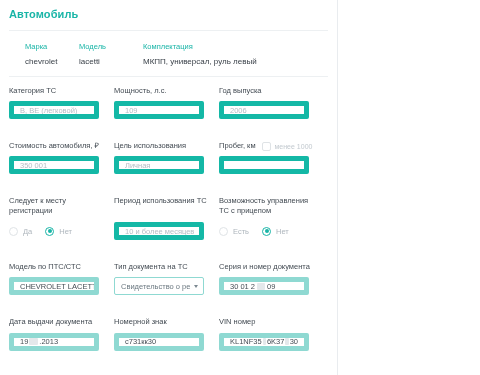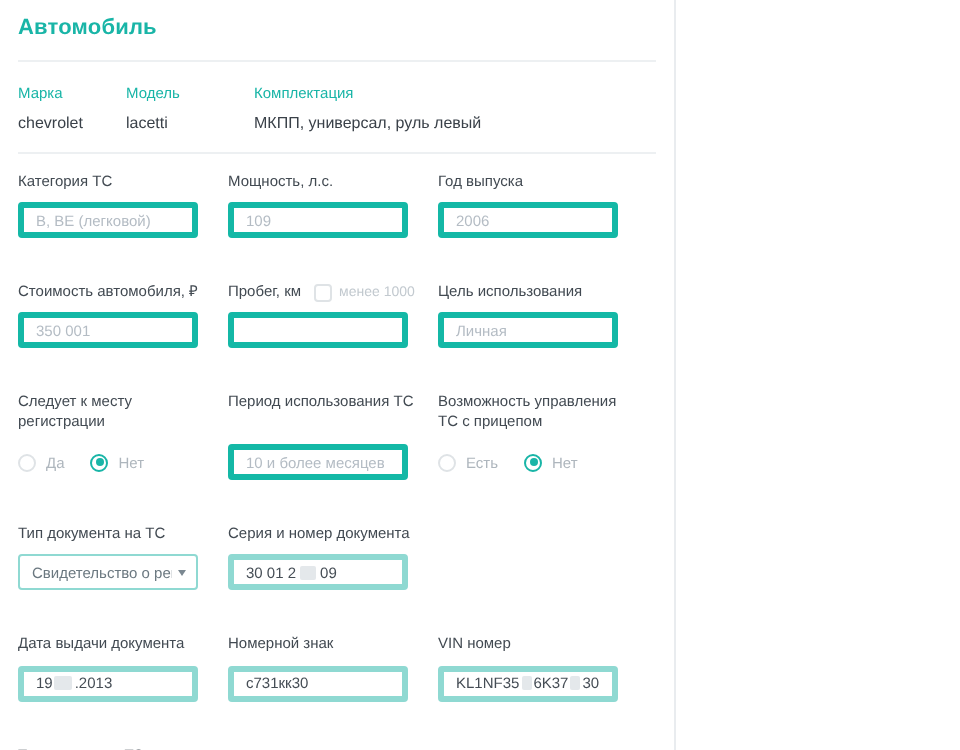--- a/index.html
+++ b/index.html
@@ -42,21 +42,21 @@
     height: 1px;
     background: #edf0f2;
   }
 
   
   .summary {
     display: flex;
     padding: 11px 0 0 9px;
   }
   .summary-col { }
-  .summary-col.c1 { width: 54px; }
+  .summary-col.c1 { width: 54px; margin-left: 16px; }
   .summary-col.c2 { width: 64px; }
   .summary-col.c3 { flex: 1; }
   .summary-label {
     color: #19b5a7;
     font-size: 7.5px;
     margin-bottom: 6px;
     white-space: nowrap;
   }
   .summary-value {
     color: #3a4149;
@@ -101,21 +101,21 @@
   }
   .label-row .field-label {
     margin-bottom: 0;
     min-height: 0;
   }
 
   
   .input {
     width: 90px;
     height: 18px;
-    border: 3px solid #14b8a6;
+    border: 5px solid #14b8a6;
     border-radius: 2px;
     background: #ffffff;
     font-size: 7.5px;
     color: #b4bcc4;
     padding: 0 6px;
     display: flex;
     align-items: center;
     overflow: hidden;
     white-space: nowrap;
   }
@@ -262,31 +262,31 @@
       </div>
 
       <div class="row-break"></div>
 
       <div class="cell">
         <div class="field-label">Стоимость автомобиля, ₽</div>
         <div class="input">350 001</div>
       </div>
 
       <div class="cell">
+        <div class="field-label">Цель использования</div>
+        <div class="input">Личная</div>
+      </div>
+
+      <div class="cell">
         <div class="label-row">
           <div class="field-label">Пробег, км</div>
           <div class="checkbox"></div>
           <div class="checkbox-label">менее 1000</div>
         </div>
         <div class="input blank"></div>
-      </div>
-
-      <div class="cell">
-        <div class="field-label">Цель использования</div>
-        <div class="input">Личная</div>
       </div>
 
       <div class="row-break"></div>
 
       <div class="cell">
         <div class="field-label two-line">Следует к месту регистрации</div>
         <div class="radio-group">
           <div class="radio-item">
             <span class="radio"></span>
             <span class="radio-label">Да</span>
@@ -312,20 +312,24 @@
           </div>
           <div class="radio-item">
             <span class="radio on"></span>
             <span class="radio-label">Нет</span>
           </div>
         </div>
       </div>
 
       <div class="row-break"></div>
 
+      <div class="cell">
+        <div class="field-label">Модель по ПТС/СТС</div>
+        <div class="input filled">CHEVROLET LACETTI</div>
+      </div>
 
       <div class="cell">
         <div class="field-label">Тип документа на ТС</div>
         <div class="select">
           <span class="sel-text">Свидетельство о рег</span>
           <span class="caret"></span>
         </div>
       </div>
 
       <div class="cell">

